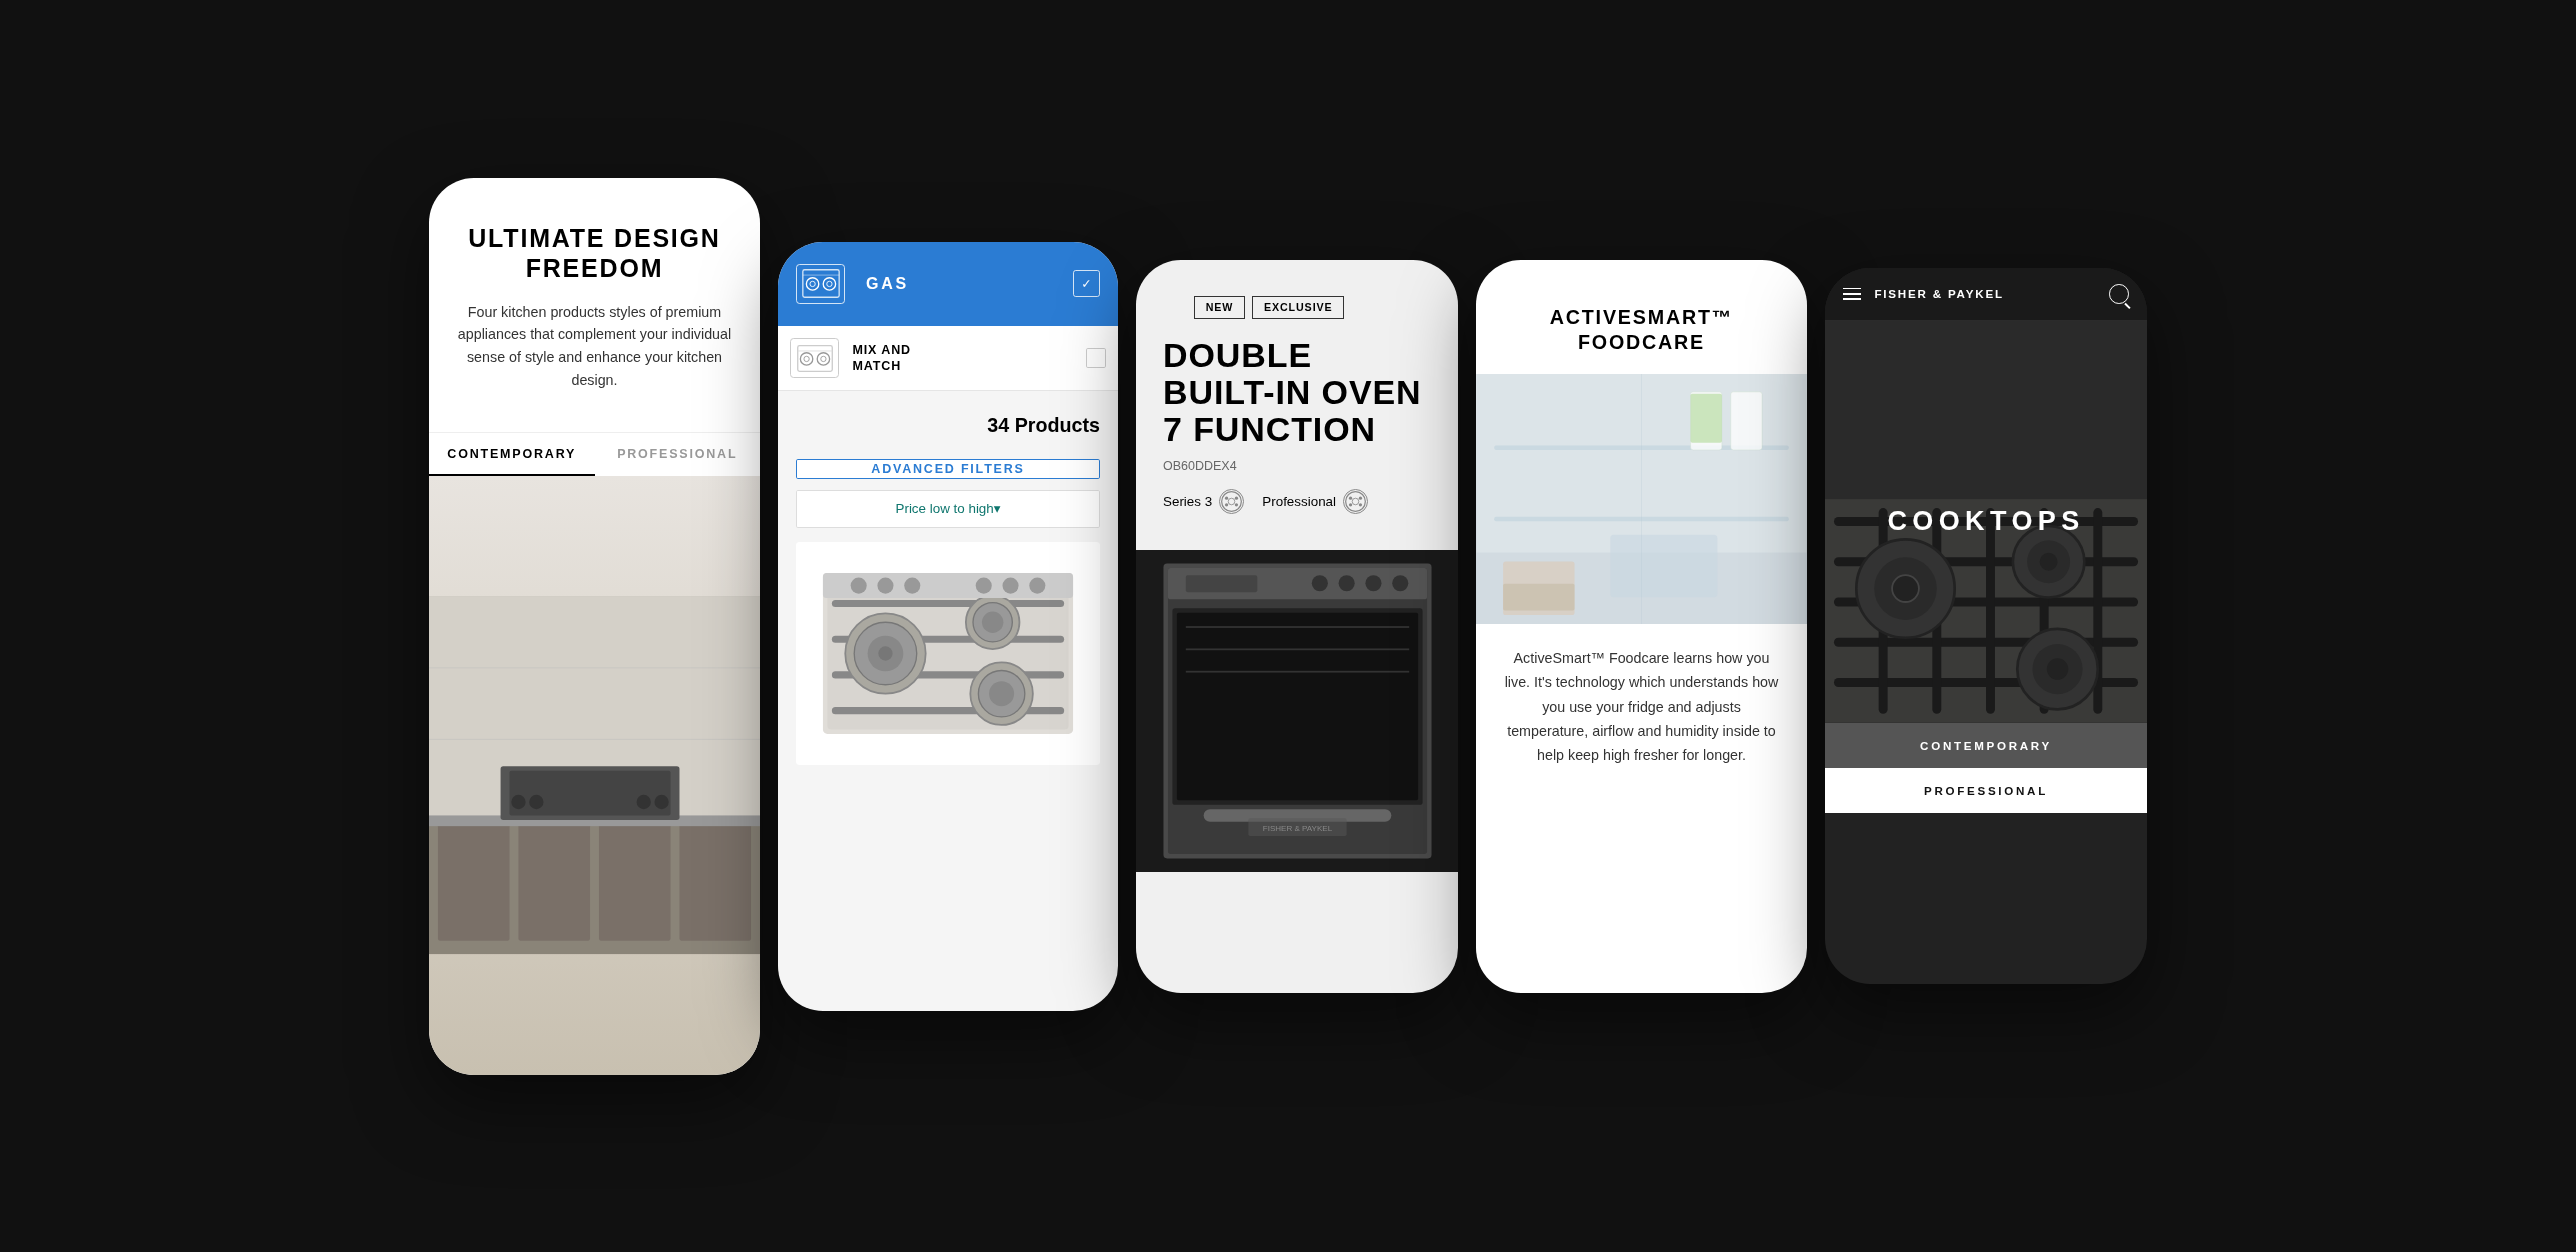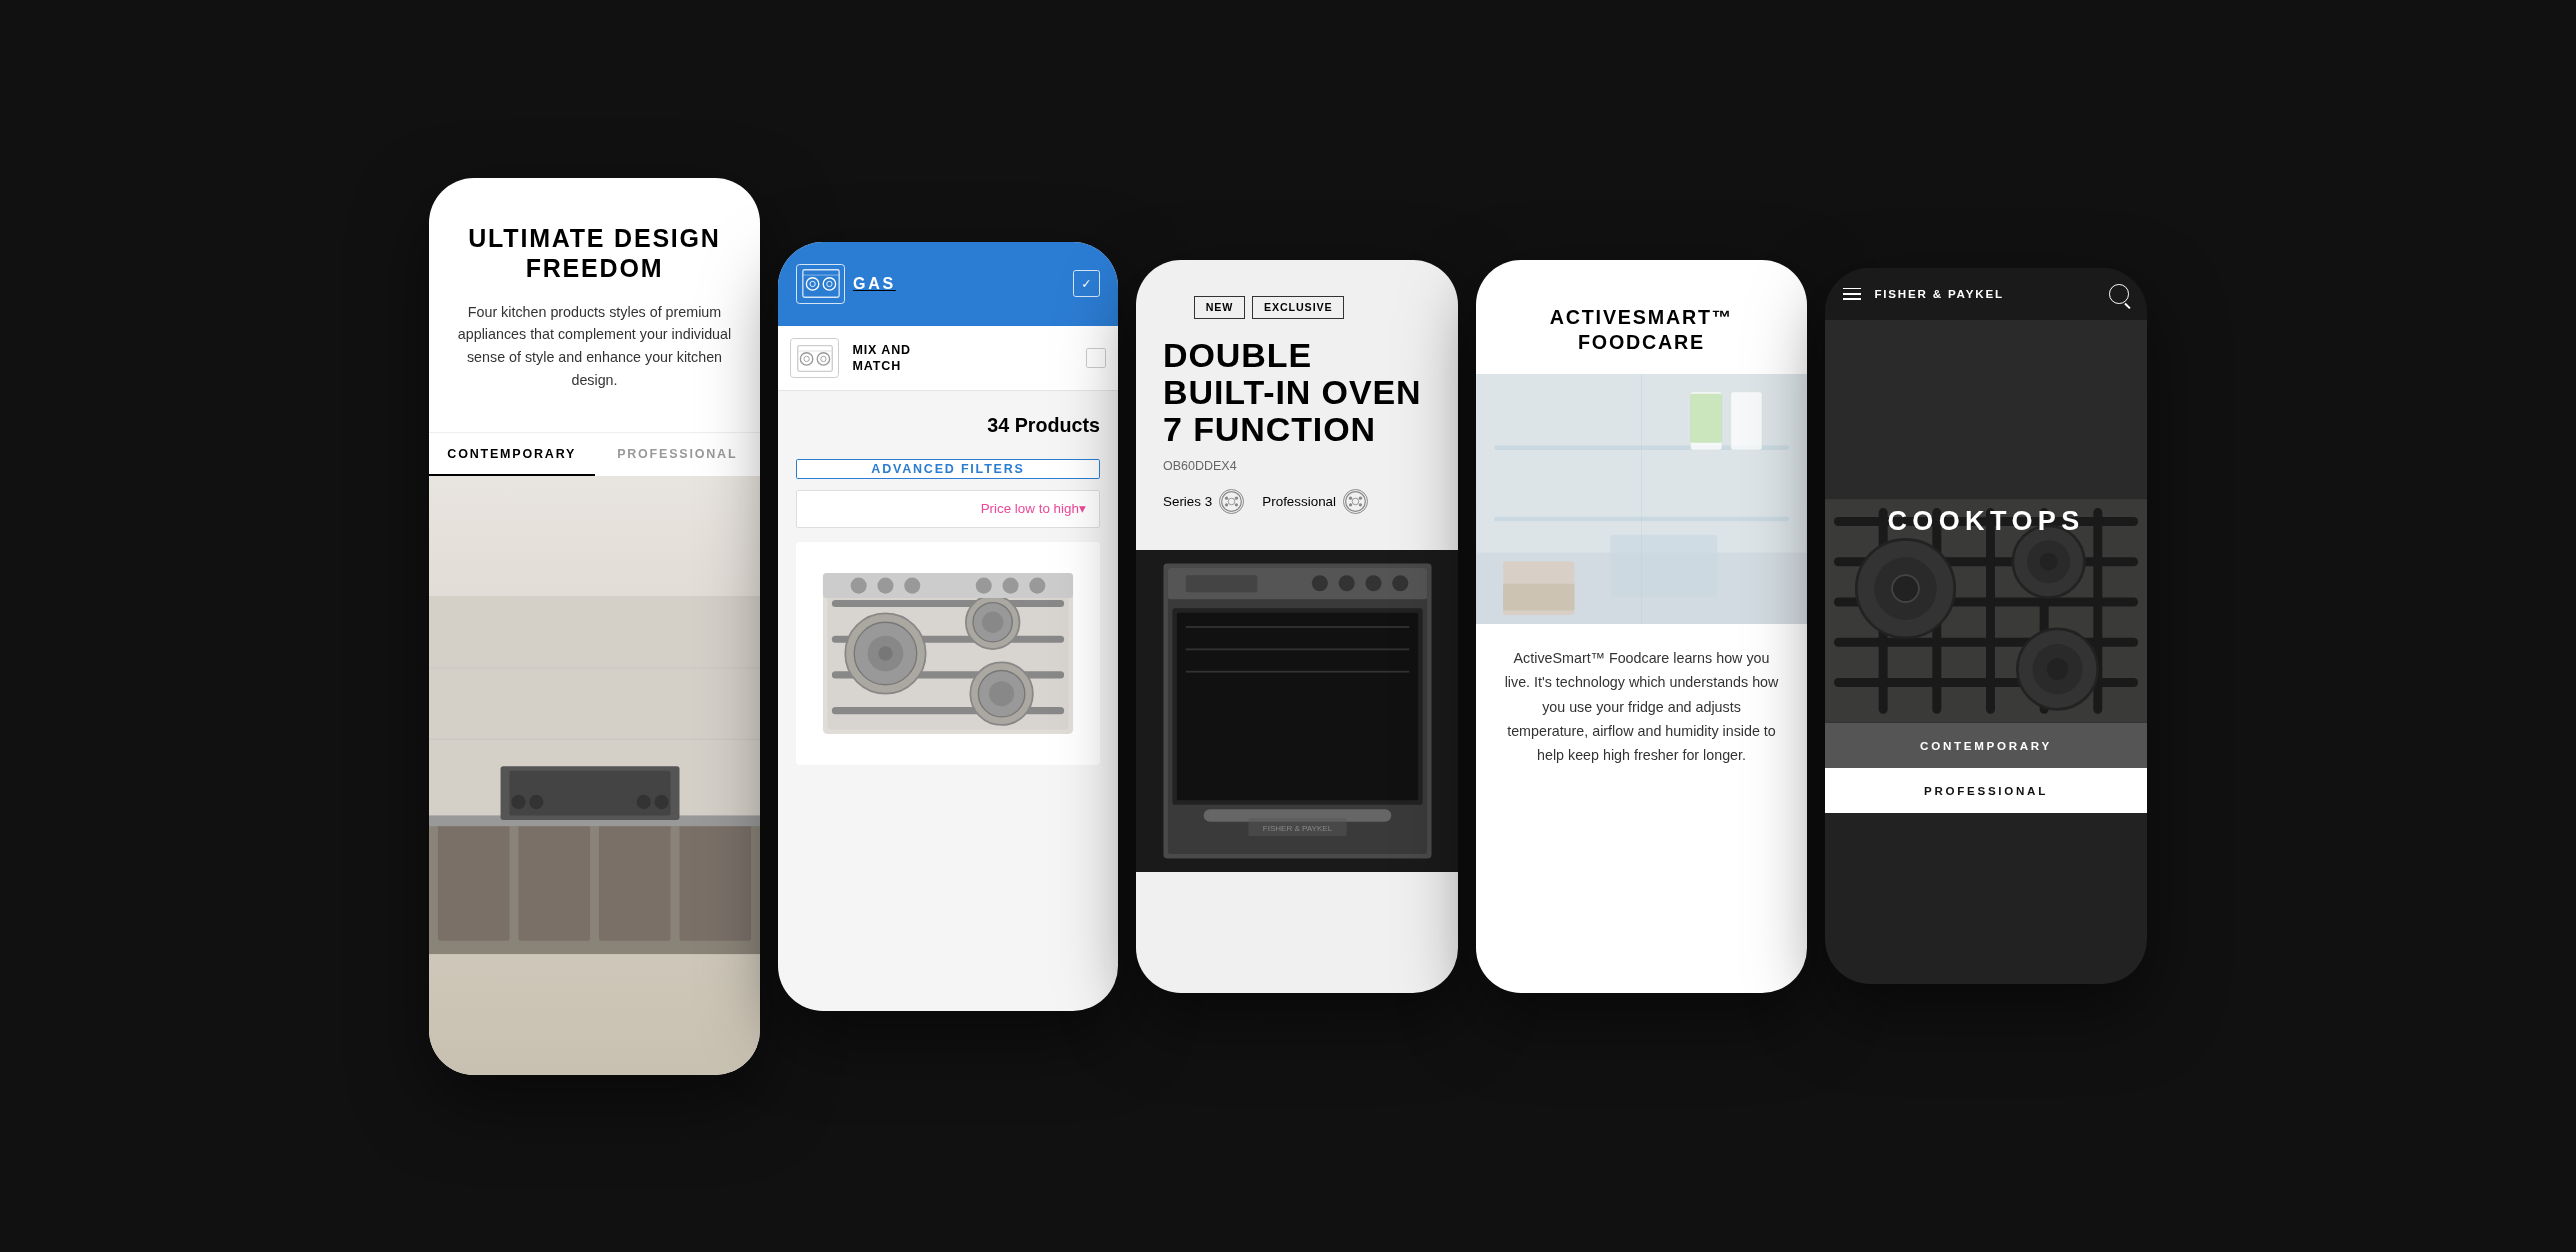--- a/index.html
+++ b/index.html
@@ -100,22 +100,21 @@
     .phone-2-header {
       background: #2b7cd3;
       padding: 22.4px 18px;
       display: flex;
       align-items: center;
       justify-content: space-between;
     }
     .gas-icon-box {
       display: flex;
       align-items: center;
-      gap: 8px;
-      text-decoration: underline;
+      gap: 21px;
     }
     .gas-icon {
       width: 49px;
       height: 40px;
       border: 1.8px solid rgba(255,255,255,0.8);
       border-radius: 3.6px;
       display: flex;
       align-items: center;
       justify-content: center;
     }
@@ -199,25 +198,25 @@
       cursor: pointer;
       border-radius: 1.8px;
       margin-bottom: 10.7px;
     }
     .sort-dropdown {
       width: 100%;
       padding: 10.7px 13.4px;
       border: 0.9px solid #ddd;
       background: #fff;
       font-size: 13.4px;
-      color: #ec4899;
+      color: #0f766e;
       border-radius: 1.8px;
       display: flex;
       align-items: center;
-      justify-content: flex-end;
+      justify-content: center;
       cursor: pointer;
     }
 
     
     .phone-3 {
       width: 322px;
       height: 733px;
       background: #f0f0f0;
     }
     .phone-3-content {

